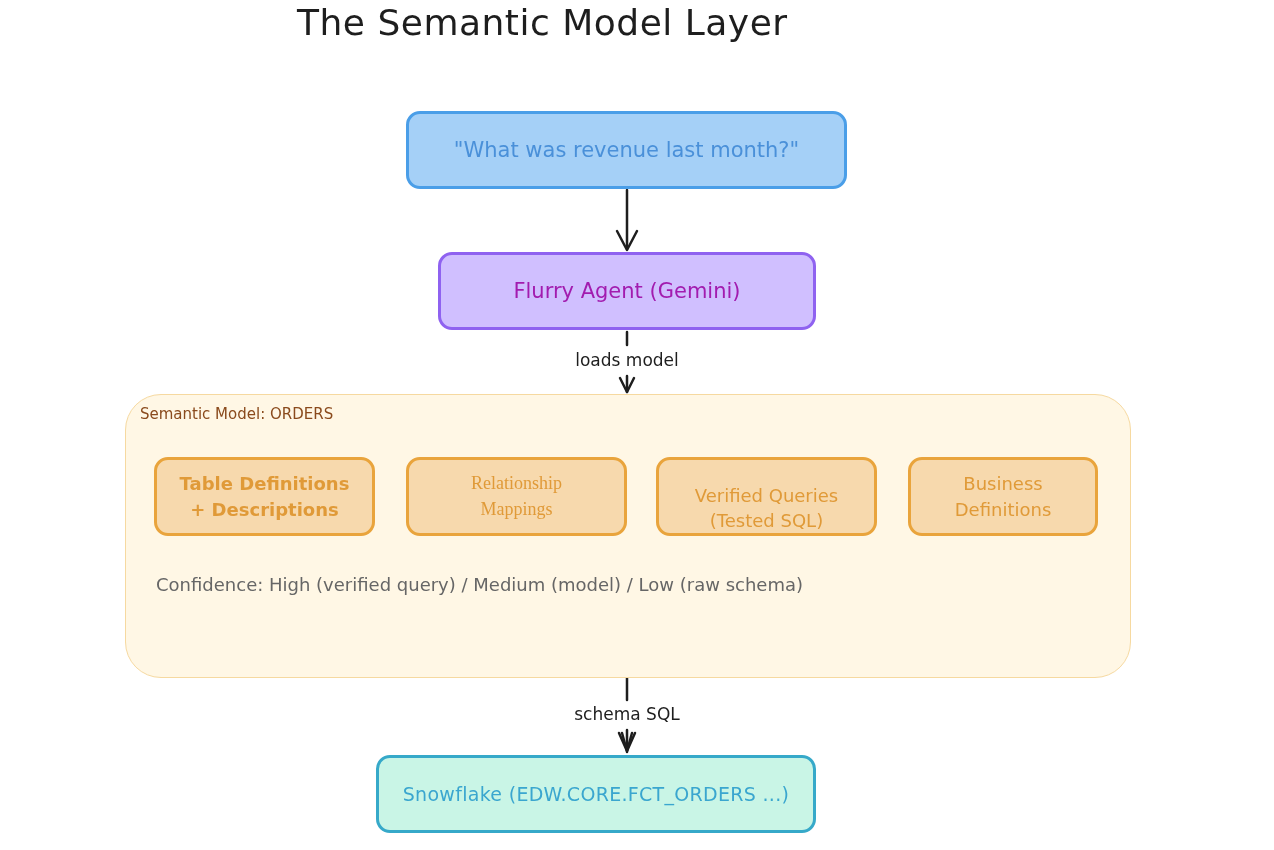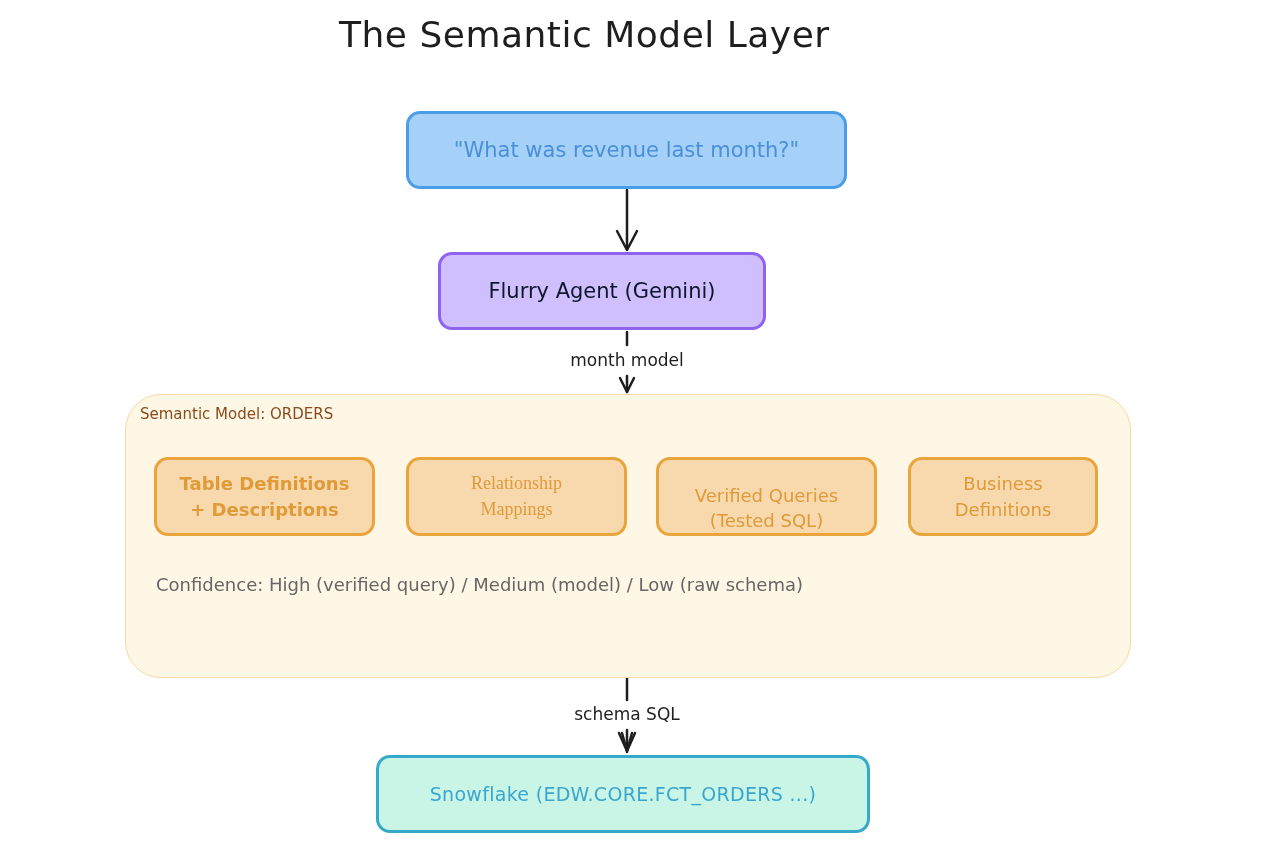--- a/index.html
+++ b/index.html
@@ -1,40 +1,40 @@
 <!DOCTYPE html>
 <html><head>
   <meta charset="utf-8">
   <style>
     html, body { margin: 0; padding: 0; background: #ffffff; }
     body { width: 1274px; height: 850px; position: relative; overflow: hidden;
            font-family: "DejaVu Sans", sans-serif; }
     .abs { position: absolute; }
-    .title { left: 297px; top: 14px; font-size: 36px; color: #1e1e1e;
-             letter-spacing: 0.5px; white-space: nowrap; margin-left: 42px; }
+    .title { left: 297px; top: 2px; font-size: 36px; color: #1e1e1e;
+             letter-spacing: 0.5px; white-space: nowrap; }
     .box { position: absolute; box-sizing: border-box; display: flex;
            align-items: center; justify-content: center; text-align: center;
            border-radius: 14px; }
     .question { left: 406px; top: 111px; width: 441px; height: 78px;
                 background: #a5d0f7; border: 3px solid #4a9ee8; color: #4a90d9;
                 font-size: 21px; }
-    .agent { left: 438px; top: 252px; width: 328px; height: 78px;
-             background: #d0bfff; border: 3px solid #8f62f0; color: #0f172a;
+    .agent { left: 438px; top: 252px; width: 378px; height: 78px;
+             background: #d0bfff; border: 3px solid #8f62f0; color: #a21caf;
              font-size: 21px; }
     .model { left: 125px; top: 394px; width: 1004px; height: 282px;
              background: #fff7e5; border: 1.5px solid #f6d9a0; border-radius: 36px; }
     .model-title { left: 140px; top: 405px; font-size: 15px; color: #8a4a1c; white-space: nowrap; }
     .card { top: 457px; width: 221px; height: 79px; background: #f7d9ad;
             border: 3px solid #e9a43c; color: #e09a38; font-size: 18px; line-height: 1.4; }
     .card1 { left: 154px; font-weight: bold; }
     .card2 { left: 406px; font-family: Liberation Serif, serif; }
     .card3 { left: 656px; align-items: flex-end; }
     .card4 { left: 908px; width: 190px; }
     .confidence { left: 156px; top: 574px; font-size: 18px; color: #666666; white-space: nowrap; }
-    .snow { left: 376px; top: 755px; width: 494px; height: 78px;
+    .snow { left: 376px; top: 755px; width: 440px; height: 78px;
             background: #c9f5e6; border: 3px solid #36a9c9; color: #3aa6cf;
             font-size: 19px; letter-spacing: 0.3px; }
     .edge-label { font-size: 17px; color: #1e1e1e; background: #ffffff; white-space: nowrap;
                   transform: translateX(-50%); padding: 0 2px; }
     svg.arrows { position: absolute; left: 0; top: 0; }
   </style>
 </head>
 <body>
 
 <div class="abs title">The Semantic Model Layer</div>
@@ -60,21 +60,21 @@
 </svg>
 
 <div class="box question">
   <span>"What was revenue last month?"</span>
 </div>
 
 <div class="box agent">
   <span>Flurry Agent (Gemini)</span>
 </div>
 
-<div class="abs edge-label" style="left:627px; top:350px;">month model</div>
+<div class="abs edge-label" style="left:627px; top:350px;">loads model</div>
 
 <div class="abs model"></div>
 <div class="abs model-title">Semantic Model: ORDERS</div>
 
 <div class="box card card1">
   <div>
     <div>Table Definitions</div>
     <div>+ Descriptions</div>
   </div>
 </div>

